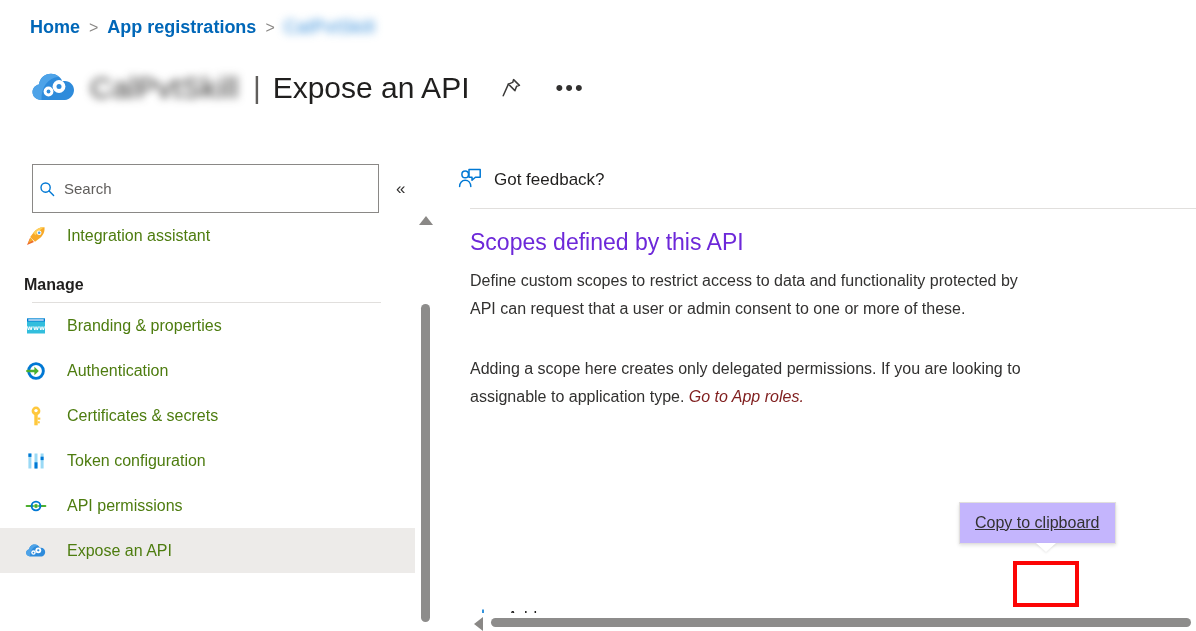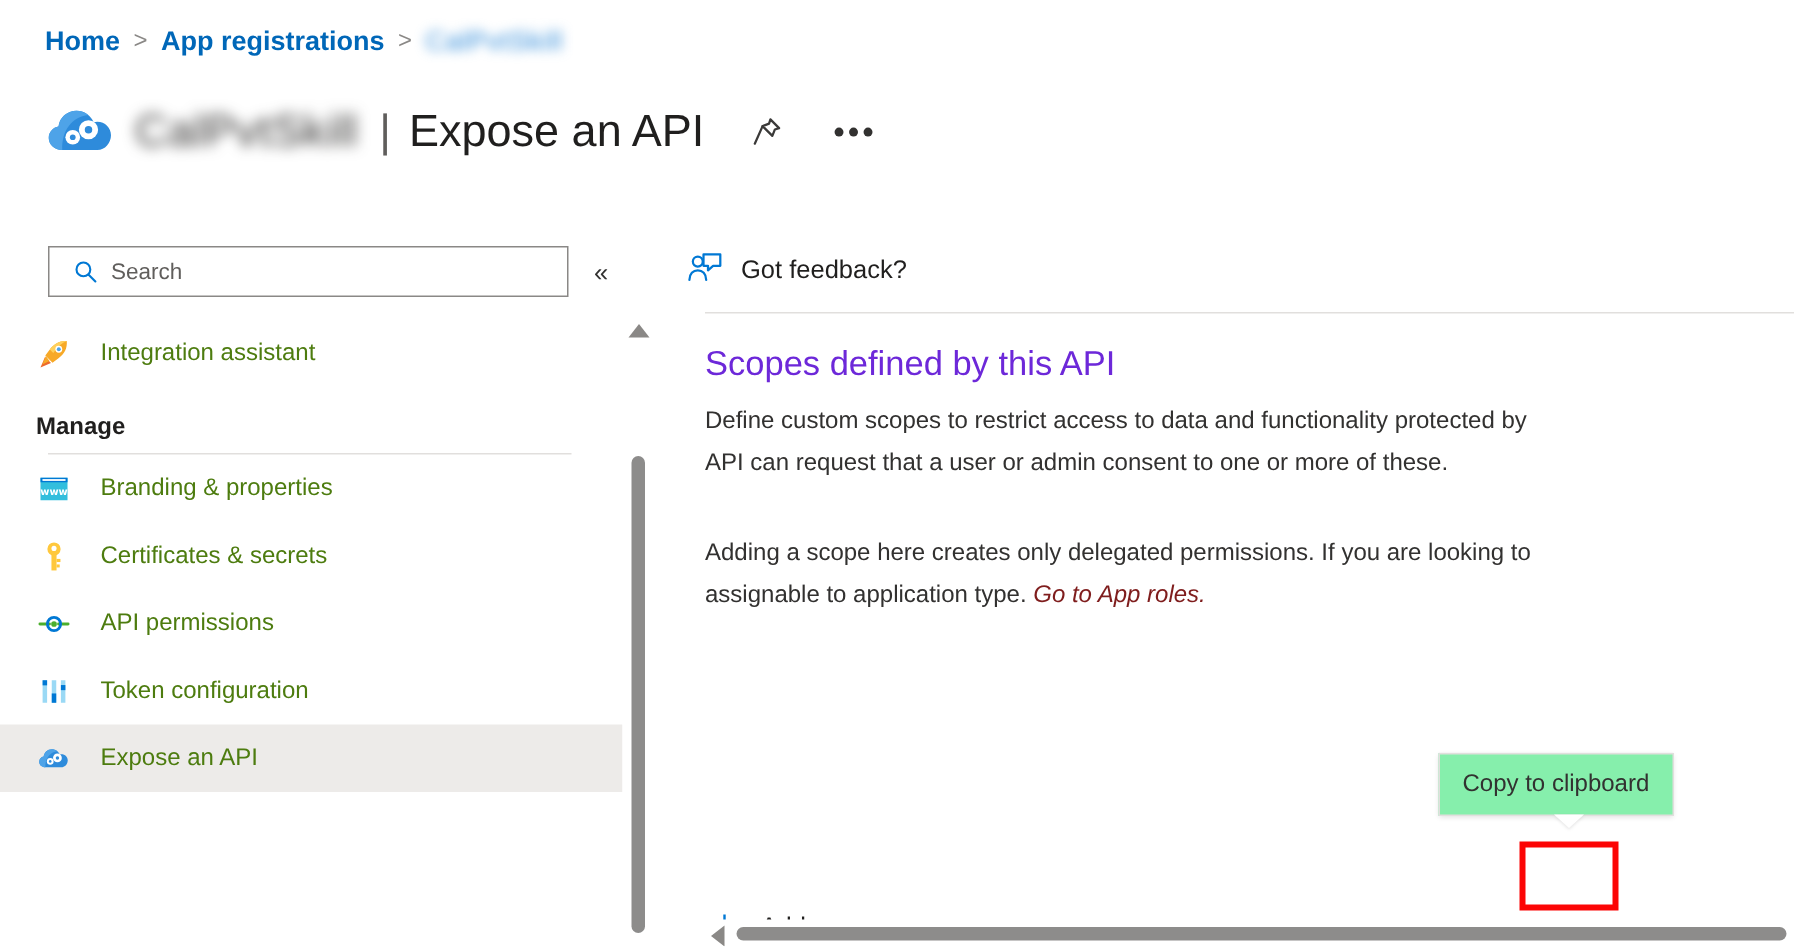--- a/index.html
+++ b/index.html
@@ -96,25 +96,25 @@
     overflow: hidden;
   }
   .search-row {
     position: absolute;
     left: 32px; top: 9px;
     display: flex; align-items: center;
     width: 380px;
   }
   .search-box {
     position: relative;
-    width: 347px; height: 34px;
+    width: 347px; height: 49px;
     border: 1px solid #8a8886;
     background: #fff;
     display: flex; align-items: center;
-    padding-left: 16px;
+    padding-left: 6px;
   }
   .search-box svg { flex: 0 0 16px; }
   .search-ph {
     margin-left: 9px;
     font-size: 15px;
     color: #605e5c;
   }
   .collapse-btn {
     margin-left: 17px;
     font-size: 17px;
@@ -249,28 +249,29 @@
     border: 4px solid #fc0505;
     background: transparent;
     z-index: 6;
     pointer-events: none;
   }
 
   
   .tooltip {
     position: absolute;
     left: 959px; top: 502px;
-    background: #86efac;
+    background: #c4b5fd;
     border: 1px solid #e1dfdd;
     box-shadow: 0 1.6px 3.6px rgba(0,0,0,.13), 0 .3px .9px rgba(0,0,0,.10);
     padding: 11px 15px;
     font-size: 16px;
     color: #323130;
     white-space: nowrap;
     z-index: 8;
+    text-decoration: underline;
   }
   .tooltip::after {
     content: "";
     position: absolute;
     left: 76px; bottom: -9px;
     width: 0; height: 0;
     border-left: 10px solid transparent;
     border-right: 10px solid transparent;
     border-top: 9px solid #fff;
     filter: drop-shadow(0 1px 1px rgba(0,0,0,.10));
@@ -378,56 +379,67 @@
           <svg width="22" height="22" viewBox="0 0 22 22">
             <rect x="2" y="3.5" width="18" height="15" fill="#32bedd"></rect>
             <rect x="2" y="3.5" width="18" height="3" fill="#0078d4"></rect>
             <rect x="3.3" y="4.4" width="15.4" height="1.2" fill="#ffffff"></rect>
             <text x="11" y="15" font-size="6.6" font-family="DejaVu Sans" font-weight="bold" fill="#ffffff" text-anchor="middle">www</text>
           </svg>
         </span>
         <span class="nav-label">Branding &amp; properties</span>
       </div>
 
+      <div class="nav-item">
+        <span class="nav-ico">
+          <svg width="22" height="22" viewBox="0 0 22 22">
+            <path d="M11 2.2 A8.8 8.8 0 1 1 11 19.8 A8.8 8.8 0 1 1 11 2.2 Z
+                     M11 5.1 A5.9 5.9 0 1 0 11 16.9 A5.9 5.9 0 1 0 11 5.1 Z" fill="#0078d4"></path>
+            <path d="M2.4 11 L11.6 11" stroke="#4caf2e" stroke-width="2.6" stroke-linecap="round" fill="none"></path>
+            <path d="M9.4 6.8 L13.8 11 L9.4 15.2 Z" fill="#4caf2e"></path>
+          </svg>
+        </span>
+        <span class="nav-label">Authentication</span>
+      </div>
 
       <div class="nav-item">
         <span class="nav-ico">
           <svg width="22" height="22" viewBox="0 0 22 22">
             <circle cx="11" cy="6" r="4.4" fill="#ffc83d"></circle>
             <circle cx="11" cy="5.6" r="1.7" fill="#ffffff"></circle>
             <rect x="9.3" y="9" width="3.4" height="11.3" fill="#ffc83d"></rect>
             <rect x="12.7" y="12.6" width="2.6" height="2.1" fill="#ffc83d"></rect>
             <rect x="12.7" y="16.3" width="2.1" height="2" fill="#ffc83d"></rect>
           </svg>
         </span>
         <span class="nav-label">Certificates &amp; secrets</span>
-      </div>
-
-      <div class="nav-item">
-        <svg class="nav-ico" width="22" height="22" viewBox="0 0 22 22">
-          <line x1="1.6" y1="11" x2="8" y2="11" stroke="#4caf2e" stroke-width="1.9" stroke-linecap="round"></line>
-          <line x1="14" y1="11" x2="20.4" y2="11" stroke="#4caf2e" stroke-width="1.9" stroke-linecap="round"></line>
-          <circle cx="11" cy="11" r="4.4" fill="none" stroke="#0078d4" stroke-width="1.9"></circle>
-          <circle cx="11" cy="11" r="1.9" fill="#4caf2e"></circle>
-        </svg>
-        <span class="nav-label">API permissions</span>
       </div>
 
       <div class="nav-item">
         <span class="nav-ico">
           <svg width="22" height="22" viewBox="0 0 22 22">
             <rect x="3.4" y="3.5" width="3" height="15" fill="#9ad9f5"></rect>
             <rect x="9.5" y="3.5" width="3" height="15" fill="#9ad9f5"></rect>
             <rect x="15.6" y="3.5" width="3" height="15" fill="#9ad9f5"></rect>
             <rect x="3.4" y="3.5" width="3" height="3.4" fill="#0078d4"></rect>
             <rect x="9.5" y="12.3" width="3" height="6.2" fill="#0078d4"></rect>
             <rect x="15.6" y="6.7" width="3" height="3.4" fill="#0078d4"></rect>
           </svg>
         </span>
         <span class="nav-label">Token configuration</span>
+      </div>
+
+      <div class="nav-item">
+        <svg class="nav-ico" width="22" height="22" viewBox="0 0 22 22">
+          <line x1="1.6" y1="11" x2="8" y2="11" stroke="#4caf2e" stroke-width="1.9" stroke-linecap="round"></line>
+          <line x1="14" y1="11" x2="20.4" y2="11" stroke="#4caf2e" stroke-width="1.9" stroke-linecap="round"></line>
+          <circle cx="11" cy="11" r="4.4" fill="none" stroke="#0078d4" stroke-width="1.9"></circle>
+          <circle cx="11" cy="11" r="1.9" fill="#4caf2e"></circle>
+        </svg>
+        <span class="nav-label">API permissions</span>
       </div>
 
       <div class="nav-item selected">
         <span class="nav-ico">
           <svg width="22" height="22" viewBox="0 0 48 48">
             <path d="M11.5 36 C6 36 2.5 32.2 2.5 28 C2.5 24.2 5.3 21 9 20.4 C9.6 14.4 14.7 9.8 21 9.8 C26.2 9.8 30.7 13 32.4 17.5 C33.2 17.2 34 17.1 34.9 17.1 C40 17.1 44 21.1 44 26.1 C44 31.1 40 36 34.9 36 Z" fill="#2e8bdb"></path>
             <path d="M11.5 36 C6 36 2.5 32.2 2.5 28 C2.5 24.2 5.3 21 9 20.4 C9.6 14.4 14.7 9.8 21 9.8 C24 9.8 26.8 10.9 28.8 12.7 C18 14 11 23 11.5 36 Z" fill="#4ea3e8"></path>
             <g fill="#ffffff">
               <circle cx="29" cy="22.5" r="6.4"></circle>
               <circle cx="18.5" cy="27.5" r="4.9"></circle>

